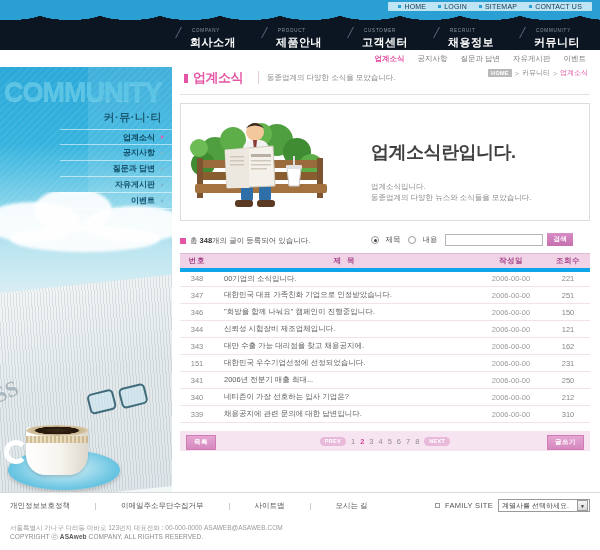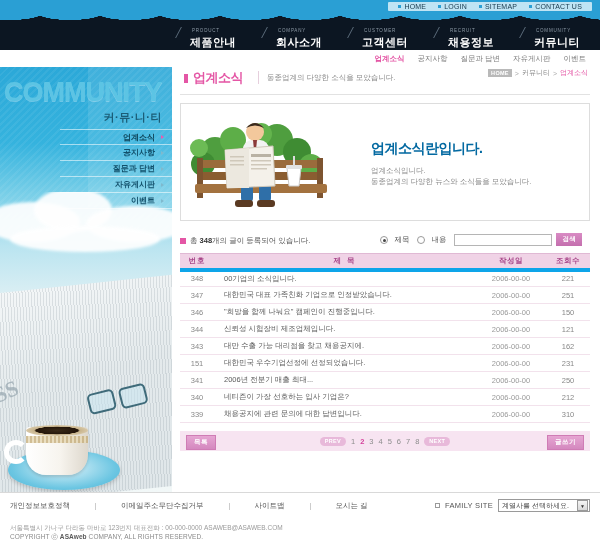--- a/index.html
+++ b/index.html
@@ -221,35 +221,35 @@
 
   
   .banner {
     position: relative; margin-top: 8px; width: 410px; height: 118px;
     border: 1px solid #dddddd; background: #ffffff;
     overflow: hidden;
   }
   .banner-art { position: absolute; left: 0; top: 0; width: 175px; height: 116px; }
   .banner-text { position: absolute; left: 190px; top: 36px; }
   .bt-title {
-    font-size: 14px; font-weight: bold; color: #0369a1; letter-spacing: -.5px;
-    margin-bottom: 7px;
+    font-size: 18px; font-weight: bold; color: #404040; letter-spacing: -.5px;
+    margin-bottom: 17px;
   }
   .bt-line { font-size: 7.5px; color: #8b8b8b; line-height: 11px; }
 
   
   .searchbar {
     position: relative; margin-top: 12px; width: 410px; height: 16px;
     display: flex; align-items: center;
   }
   .sb-icon { width: 6px; height: 6px; background: #e456a5; margin-right: 4px; }
   .sb-count { font-size: 7.5px; color: #555555; }
   .sb-count b { color: #333333; }
   .search-right {
-    position: absolute; right: 8px; top: 0; display: flex; align-items: center; gap: 4px;
+    position: absolute; right: 17px; top: 0; display: flex; align-items: center; gap: 4px;
   }
   .radio {
     width: 8px; height: 8px; border: 1px solid #9a9a9a; border-radius: 50%;
     background: #ffffff; position: relative; display: inline-block;
   }
   .radio.on::after {
     content: ""; position: absolute; left: 2px; top: 2px;
     width: 3px; height: 3px; border-radius: 50%; background: #444444;
   }
   .radio-label { font-size: 7.5px; color: #555555; margin-right: 4px; margin-left: 2px; }
@@ -372,28 +372,28 @@
     </span>
   </div>
 </div>
 
 <div class="nav-wrap">
   <div class="nav-dark"></div>
   <div class="nav-items">
 
     <div class="nav-item">
       <span class="slash"></span>
+      <div class="nav-eng">COMPANY</div>
+      <div class="nav-kor">회사소개</div>
+    </div>
+
+    <div class="nav-item">
+      <span class="slash"></span>
       <div class="nav-eng">PRODUCT</div>
       <div class="nav-kor">제품안내</div>
-    </div>
-
-    <div class="nav-item">
-      <span class="slash"></span>
-      <div class="nav-eng">COMPANY</div>
-      <div class="nav-kor">회사소개</div>
     </div>
 
     <div class="nav-item">
       <span class="slash"></span>
       <div class="nav-eng">CUSTOMER</div>
       <div class="nav-kor">고객센터</div>
     </div>
 
     <div class="nav-item">
       <span class="slash"></span>

